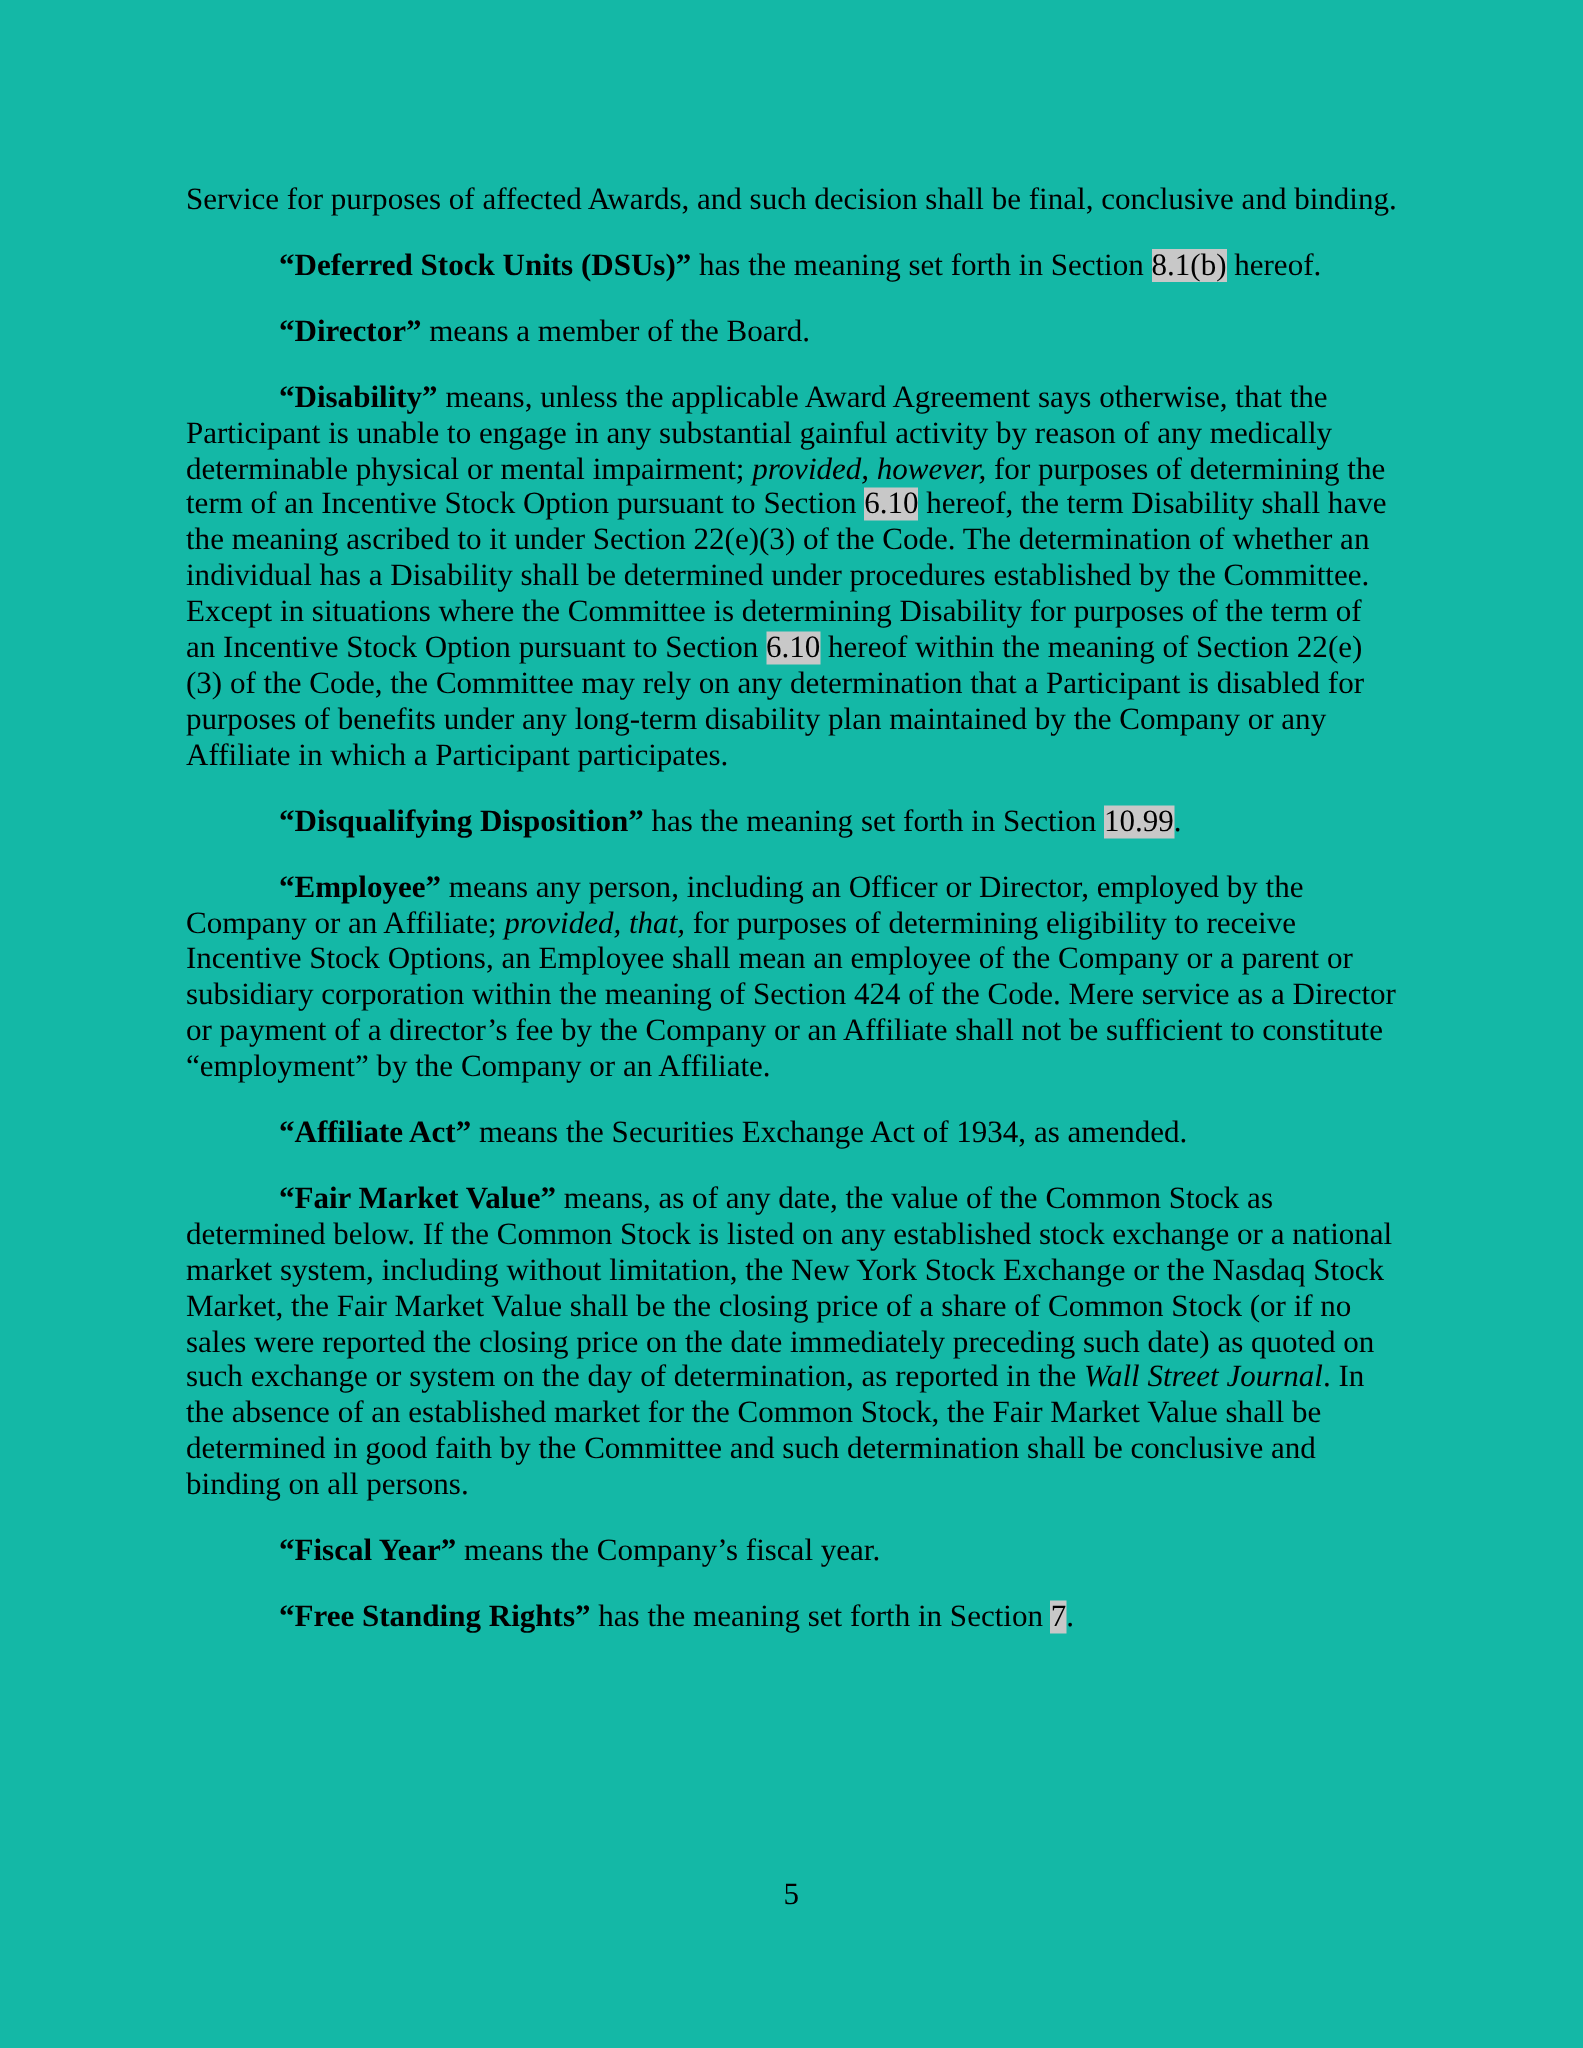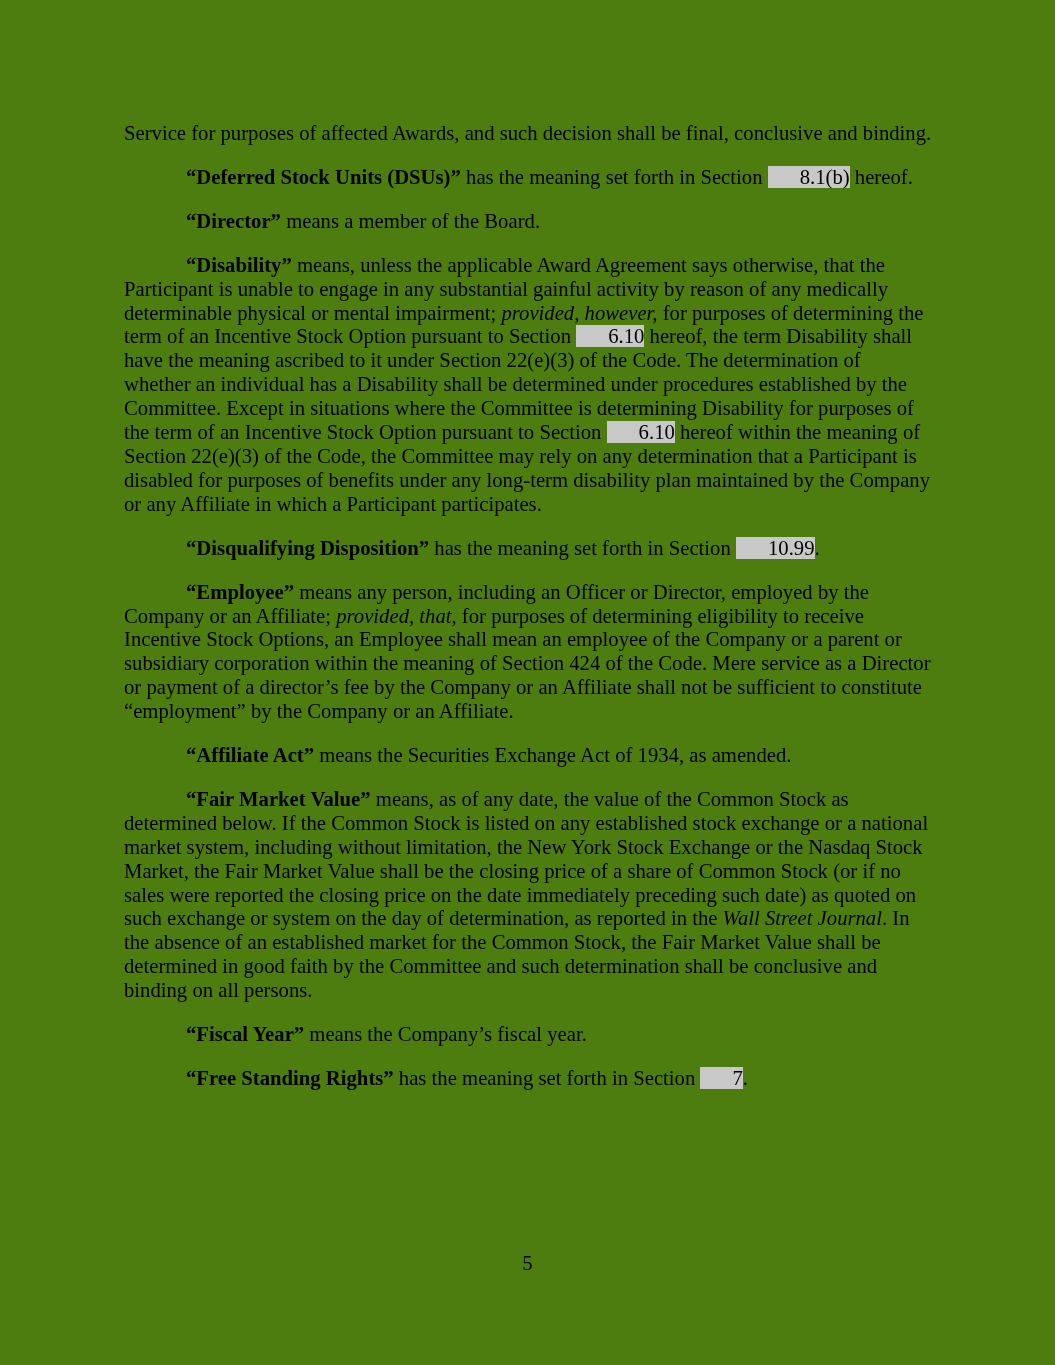--- a/index.html
+++ b/index.html
@@ -4,21 +4,21 @@
 <style>
   html, body {
     margin: 0;
     padding: 0;
     background: #ffffff;
   }
   .page {
     position: relative;
     width: 1055px;
     height: 1365px;
-    background: #4d7c0f;
+    background: #14b8a6;
     font-family: "Liberation Serif", "DejaVu Serif", serif;
     color: #000000;
     overflow: hidden;
   }
   .content {
     position: absolute;
     left: 124px;
     top: 122px;
     width: 808px;
     font-size: 20.7px;
@@ -26,21 +26,21 @@
     text-align: left;
   }
   .para {
     margin: 0 0 20px 0;
   }
   .para.indent {
     text-indent: 62px;
   }
   .run-b { font-weight: bold; }
   .run-i { font-style: italic; margin-top: 32px; }
-  .run-h { background-color: var(--hl, #c8c8c8); padding-left: 32px; }
+  .run-h { background-color: var(--hl, #c8c8c8); }
   .page-number {
     position: absolute;
     top: 1252px;
     left: 0;
     width: 100%;
     text-align: center;
     font-size: 20.7px;
     line-height: 23.9px;
   }
 </style>

